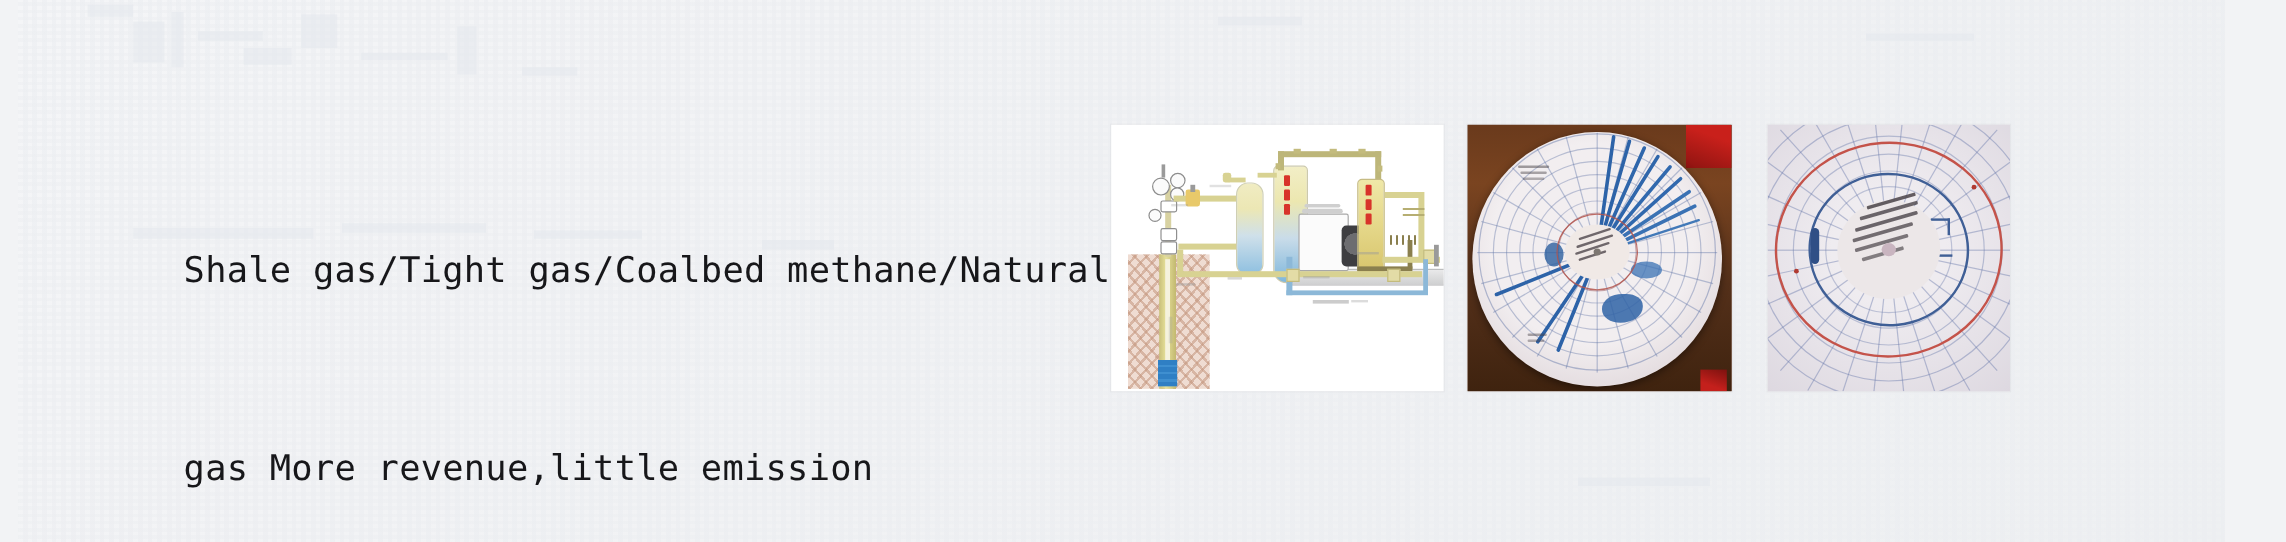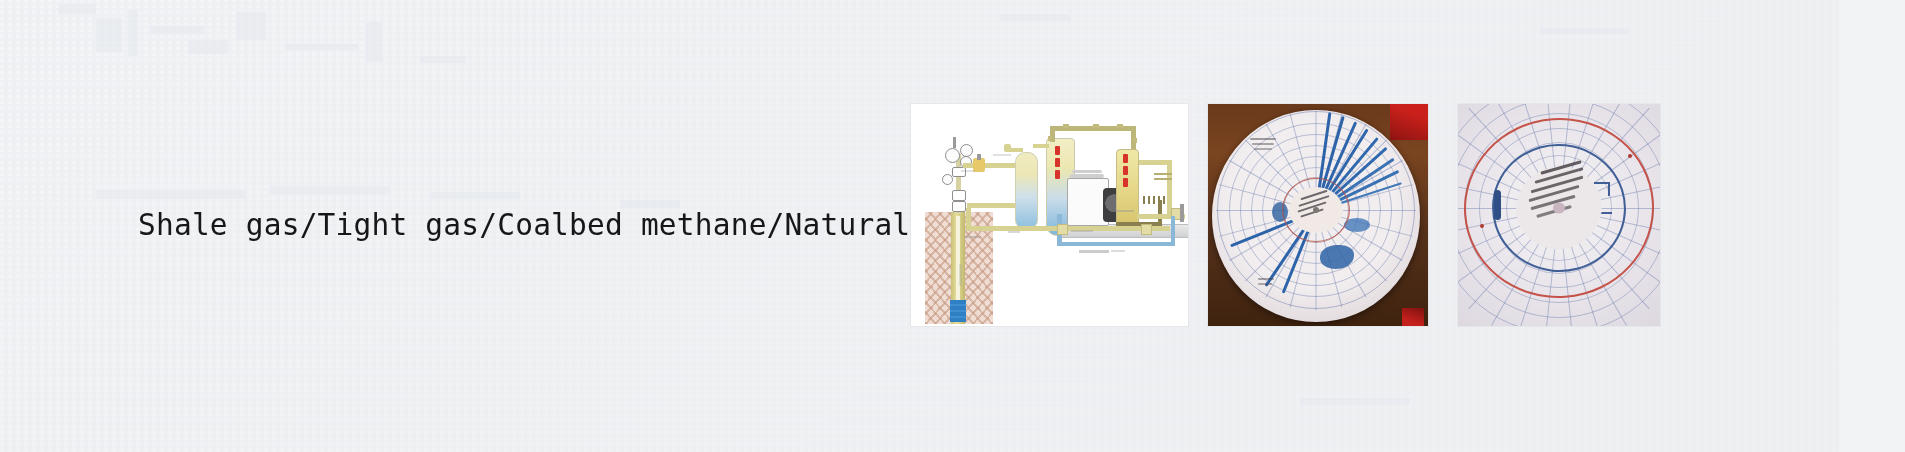--- a/index.html
+++ b/index.html
@@ -25,20 +25,21 @@
         rgba(255,255,255,0.0) 3px,
         rgba(236,238,241,0.55) 3px,
         rgba(236,238,241,0.55) 6px),
       repeating-linear-gradient(90deg,
         rgba(255,255,255,0.0) 0px,
         rgba(255,255,255,0.0) 4px,
         rgba(234,236,240,0.5) 4px,
         rgba(234,236,240,0.5) 8px),
       linear-gradient(135deg, #f4f5f7 0%, #f1f2f4 45%, #eef0f2 100%);
     overflow: hidden;
+    margin-left: 15px;
   }
   
   .tex {
     position: absolute;
     pointer-events: none;
     background: rgba(228,231,236,0.55);
   }
 
   
   .headline {
@@ -186,20 +187,21 @@
   <div class="tex" style="left:96px;top:190px;width:150px;height:9px;"></div>
   <div class="tex" style="left:270px;top:186px;width:120px;height:8px;"></div>
   <div class="tex" style="left:430px;top:192px;width:90px;height:7px;"></div>
   <div class="tex" style="left:620px;top:200px;width:60px;height:8px;"></div>
   <div class="tex" style="left:1000px;top:14px;width:70px;height:7px;"></div>
   <div class="tex" style="left:1540px;top:28px;width:90px;height:6px;"></div>
   <div class="tex" style="left:1300px;top:398px;width:110px;height:7px;"></div>
 
   <div class="headline">
     <span class="ln">Shale gas/Tight gas/Coalbed methane/Natural</span>
+    <span class="ln">gas More revenue,little emission</span>
   </div>
 
   <div class="pics">
 
     <div class="pic pic1">
       <div class="pfd">
 
         <i class="rock"></i>
         <i class="casing"></i>
         <i class="tubing"></i>

